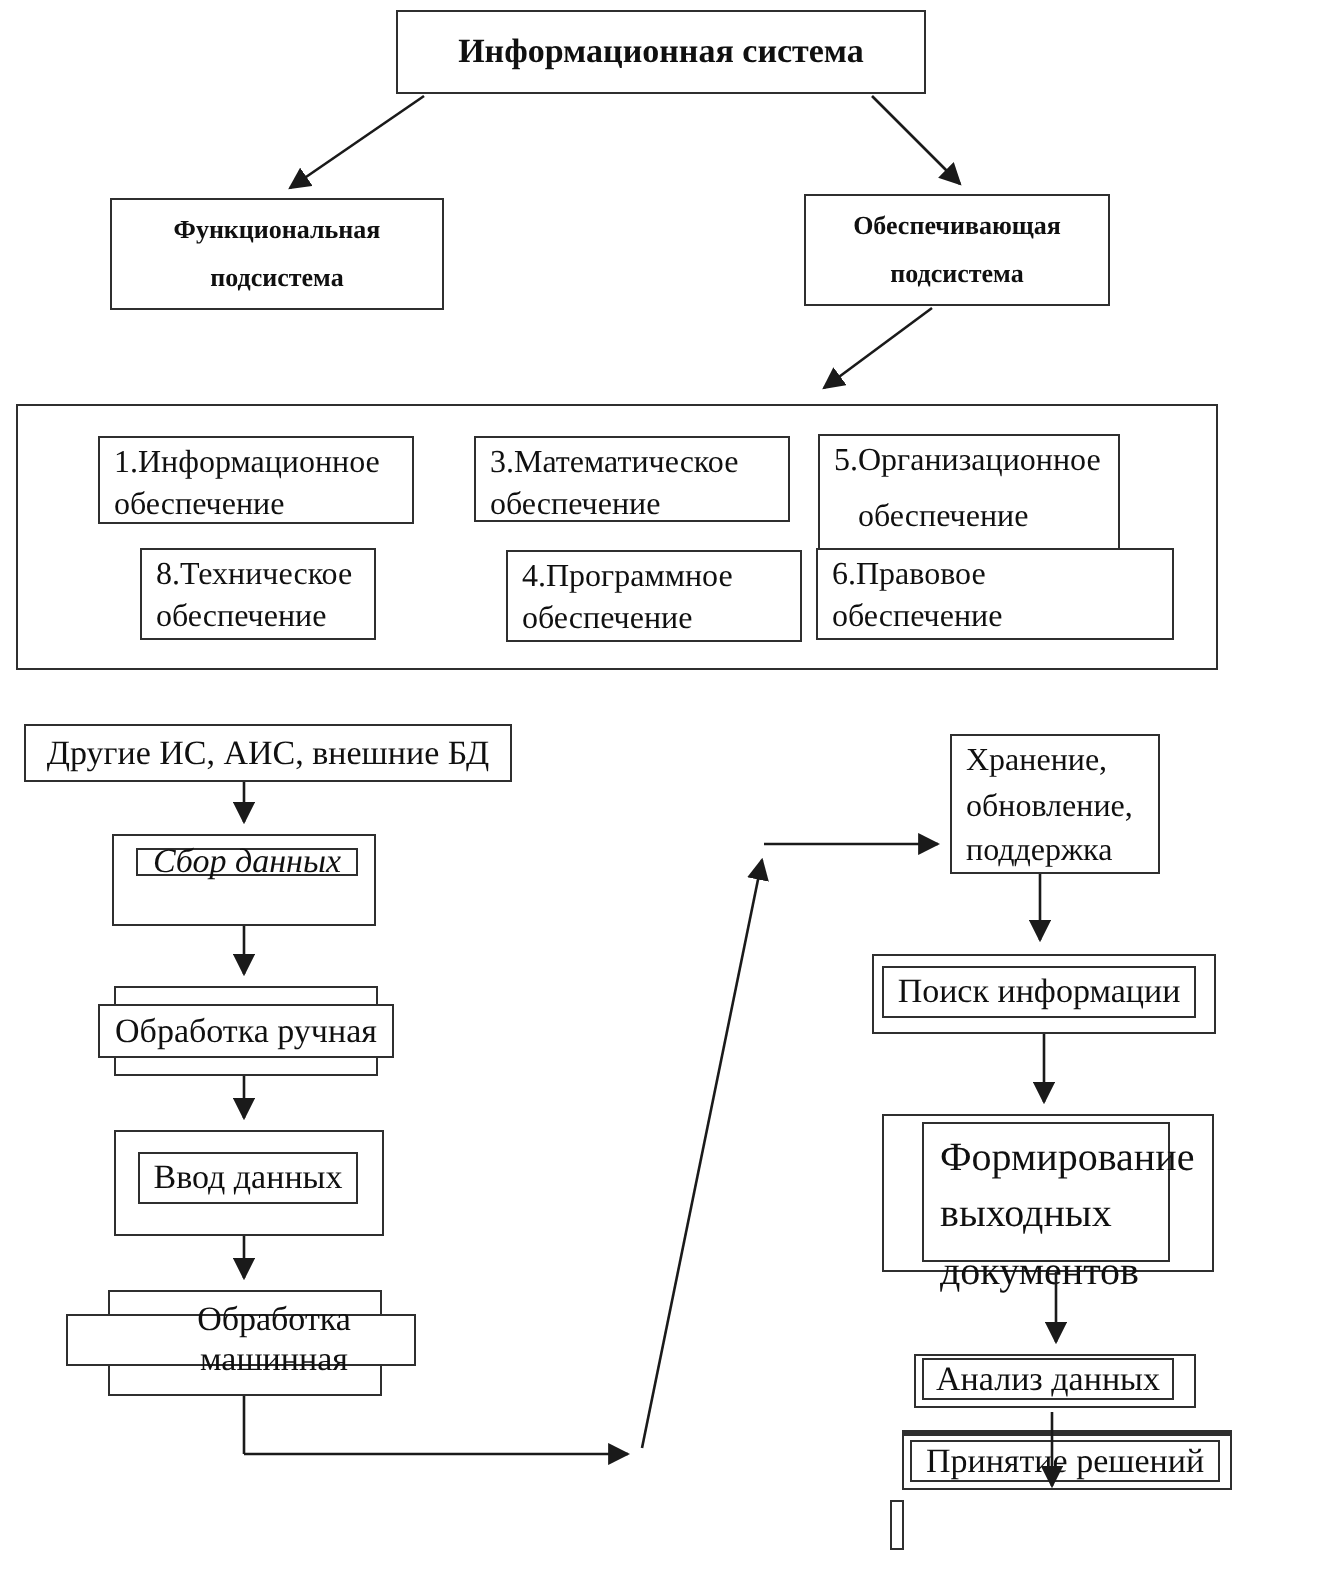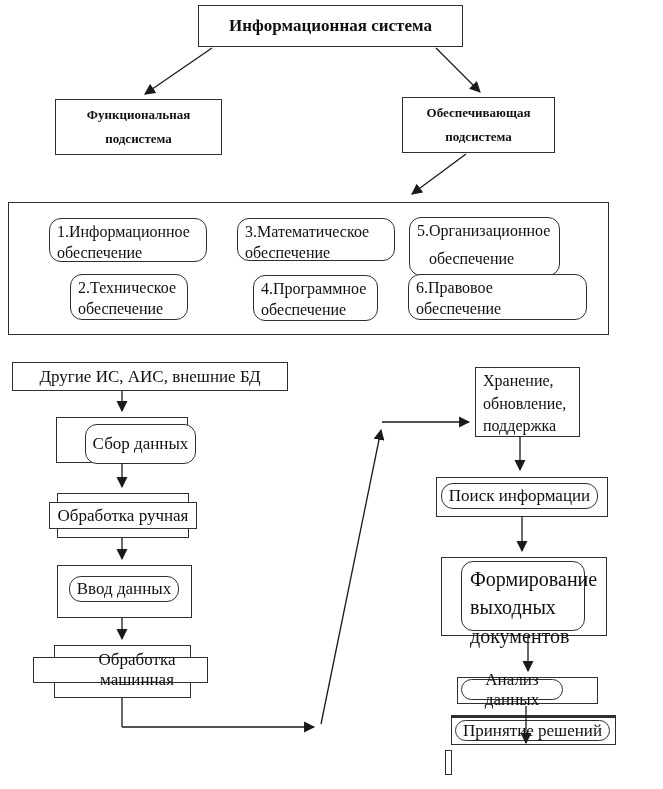--- a/index.html
+++ b/index.html
@@ -5,21 +5,21 @@
   html,body{margin:0;padding:0;background:#ffffff;}
   .canvas{
     position:relative;width:663px;height:789px;background:#ffffff;
     font-family:"Liberation Serif","DejaVu Serif",serif;color:#101010;
     overflow:hidden;
   }
   .box{
     position:absolute;box-sizing:border-box;background:#ffffff;
     border:1.4px solid #2f2f2f;
   }
-  .thin{border-width:1.2px;border-radius:12px;}
+  .thin{border-width:1.2px;}
   .bold{font-weight:bold;}
   .center{display:flex;align-items:center;justify-content:center;text-align:center;}
   .twoline{display:flex;flex-direction:column;justify-content:space-evenly;align-items:center;text-align:center;}
   .lefttext{display:block;}
   .sup{font-size:16px;line-height:1.3;padding:3px 2px 0 7px;}
   .f16{font-size:13px;}
   .f17{font-size:17px;}
   .storage{font-size:16px;line-height:1.42;padding:2px 0 0 7px;}
   .outdocs{font-size:20px;line-height:1.42;padding:3px 0 0 8px;}
   .sup5-l2{margin-top:7px;margin-left:12px;}
@@ -55,40 +55,40 @@
     <span class="lefttext">3.Математическое</span>
     <span class="lefttext">обеспечение</span>
   </div>
 
   <div class="box thin sup" style="left:409px;top:217px;width:151px;height:59px;">
     <span class="lefttext">5.Организационное</span>
     <span class="lefttext sup5-l2">обеспечение</span>
   </div>
 
   <div class="box thin sup" style="left:70px;top:274px;width:118px;height:46px;">
-    <span class="lefttext">2.Техническое</span>
+    <span class="lefttext">8.Техническое</span>
     <span class="lefttext">обеспечение</span>
   </div>
 
-  <div class="box thin sup" style="left:253px;top:275px;width:125px;height:46px;">
+  <div class="box thin sup" style="left:253px;top:275px;width:148px;height:46px;">
     <span class="lefttext">4.Программное</span>
     <span class="lefttext">обеспечение</span>
   </div>
 
   <div class="box thin sup" style="left:408px;top:274px;width:179px;height:46px;">
     <span class="lefttext">6.Правовое</span>
     <span class="lefttext">обеспечение</span>
   </div>
 
-  <div class="box center f17" style="left:12px;top:362px;width:276px;height:29px;">
+  <div class="box center f17" style="left:12px;top:362px;width:244px;height:29px;">
     <span>Другие ИС, АИС, внешние БД</span>
   </div>
 
   <div class="box" style="left:56px;top:417px;width:132px;height:46px;">
-    <div class="box thin center f17" style="left:28px;top:6px;width:111px;height:40px;">
+    <div class="box thin center f17" style="left:11px;top:6px;width:111px;height:14px;font-style:italic;">
       <span>Сбор данных</span>
     </div>
   </div>
 
   <div class="box" style="left:57px;top:493px;width:132px;height:45px;"></div>
   <div class="box center f17" style="left:49px;top:502px;width:148px;height:27px;">
     <span>Обработка ручная</span>
   </div>
 
   <div class="box" style="left:57px;top:565px;width:135px;height:53px;">
@@ -116,21 +116,21 @@
 
   <div class="box" style="left:441px;top:557px;width:166px;height:79px;">
     <div class="box thin outdocs" style="left:19px;top:3px;width:124px;height:70px;">
       <span class="lefttext">Формирование</span>
       <span class="lefttext">выходных</span>
       <span class="lefttext">документов</span>
     </div>
   </div>
 
   <div class="box" style="left:457px;top:677px;width:141px;height:27px;">
-    <div class="box thin center f17" style="left:3px;top:1px;width:102px;height:21px;text-align:center;">
+    <div class="box thin center f17" style="left:3px;top:1px;width:126px;height:21px;text-align:center;">
       <span>Анализ данных</span>
     </div>
   </div>
 
   <div class="box" style="left:445px;top:750px;width:7px;height:25px;"></div>
   <div class="box" style="left:451px;top:715px;width:165px;height:30px;border-top-width:3px;">
     <div class="box thin center f17" style="left:3px;top:2px;width:155px;height:21px;">
       <span>Принятие решений</span>
     </div>
   </div>

